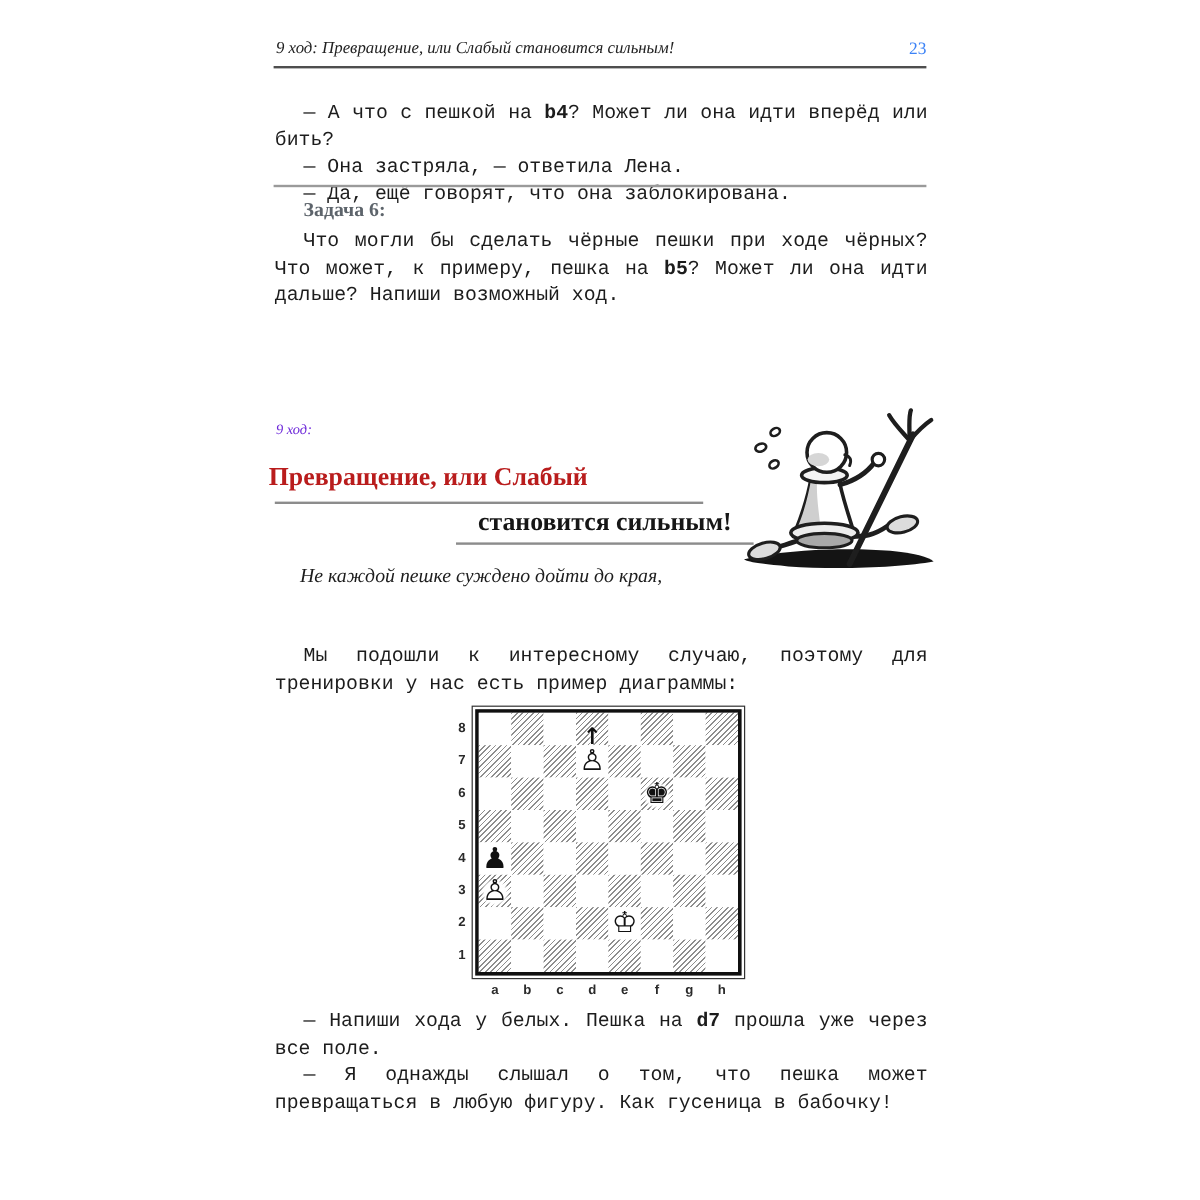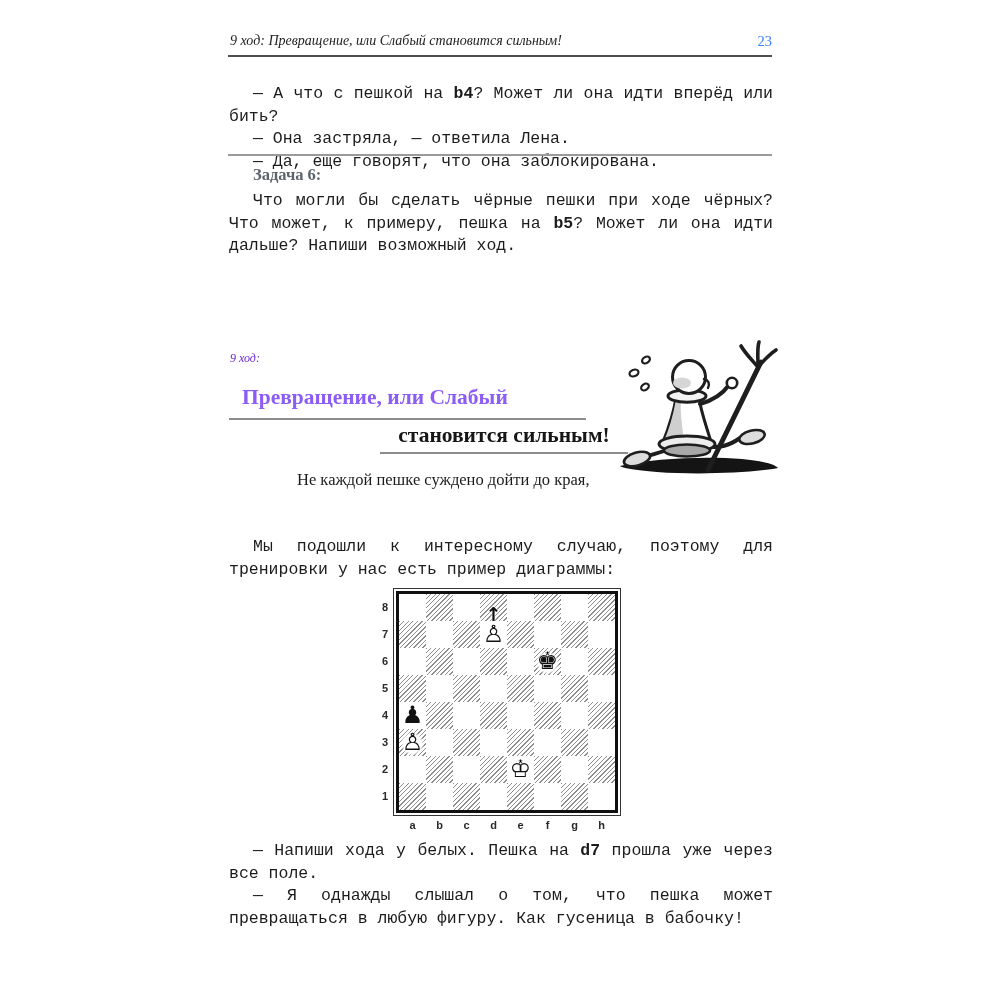--- a/index.html
+++ b/index.html
@@ -16,28 +16,28 @@
   .indent{text-indent:24px;}
   .bold-move{font-weight:bold;}
 
   .dialogue-top{position:absolute; left:229px; top:83px;}
   .task-rule{left:228px; top:154px; width:544px; height:2px; background:#9a9a9a;}
   .task-label{position:absolute; left:253px; top:165px; font-weight:bold; font-size:16.5px; color:#5d646b;}
   .task-text{position:absolute; left:229px; top:190px;}
   .pawns-para{position:absolute; left:229px; top:245px;}
 
   .kicker{position:absolute; left:230px; top:351px; font-style:italic; font-size:12px; color:#6d28d9;}
-  .title-line1{position:absolute; left:242px; top:385px; font-weight:bold; font-size:21.5px; color:#8b5cf6;}
+  .title-line1{position:absolute; left:224px; top:385px; font-weight:bold; font-size:21.5px; color:#b91c1c;}
   .title-rule1{left:229px; top:418px; width:357px; height:1.8px;}
   .title-line2{position:absolute; left:380px; top:423px; width:248px; text-align:center; font-weight:bold; font-size:21.5px; color:#161616;}
   .title-rule2{left:380px; top:452px; width:248px; height:1.8px;}
 
   .illustration{position:absolute; left:612px; top:340px; width:172px; height:142px;}
 
-  .epigraph{position:absolute; left:250px; top:469px; font-size:16.5px; line-height:22px;margin-left:47px;}
+  .epigraph{position:absolute; left:250px; top:469px; font-style:italic; font-size:16.5px; line-height:22px;}
   .intro-para{position:absolute; left:229px; top:536px;}
 
   .diagram{position:absolute; left:370px; top:588px; display:grid;
            grid-template-columns:18px auto; grid-template-rows:auto 16px; column-gap:5px;}
   .ranks{grid-column:1; grid-row:1; display:flex; flex-direction:column; padding-top:6px;}
   .rank-label{height:27px; line-height:27px; text-align:right;
               font-family:"Liberation Sans", sans-serif; font-weight:bold; font-size:11px; color:#2a2a2a;}
   .board-frame{grid-column:2; grid-row:1; border:1px solid #333; padding:2px; align-self:start; width:fit-content; background:#fff;}
   .board-inner{border:3px solid #101010;}
   .board{display:grid; grid-template-columns:repeat(8,27px); grid-template-rows:repeat(8,27px);}

